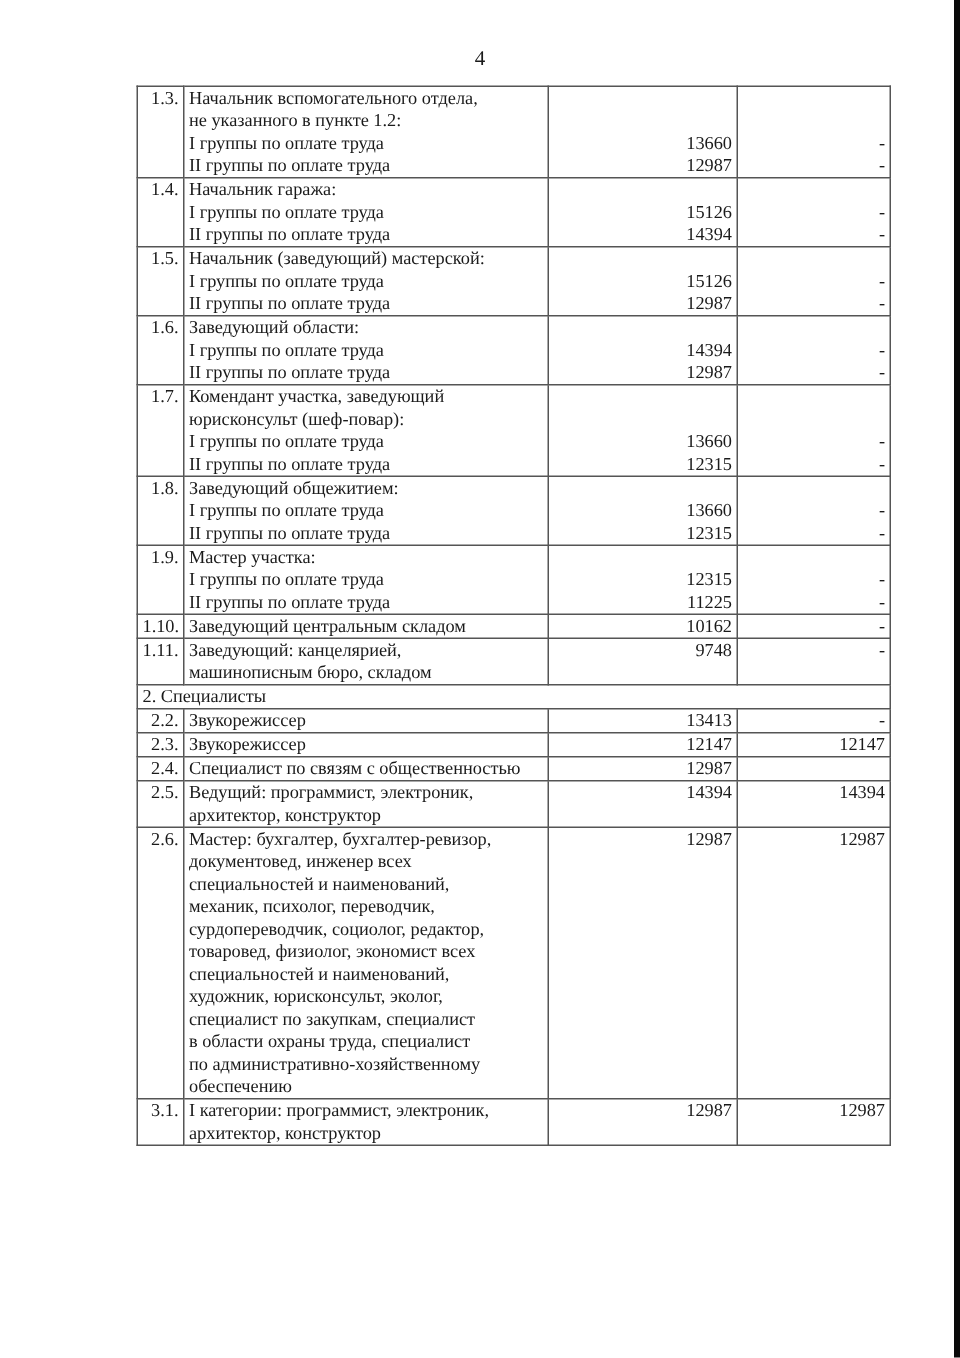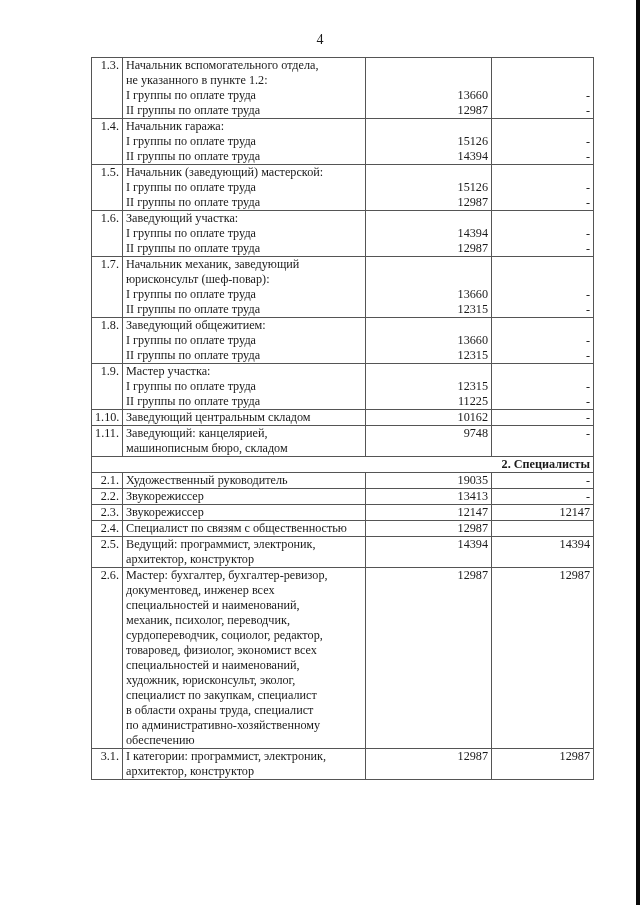--- a/index.html
+++ b/index.html
@@ -21,21 +21,21 @@
   }
   table.main td {
     border: 1px solid #555; padding: 0 3px; vertical-align: top;
   }
   col.c-num { width: 31px; }
   col.c-name { width: 243px; }
   col.c-v1 { width: 126px; }
   col.c-v2 { width: 102px; }
   td.num { text-align: right; padding-right: 2px; padding-left: 0; margin-left: 43px; }
   td.val { text-align: right; }
-  td.section { text-align: right; font-weight: bold; margin-top: 44px; }
+  td.section { text-align: left; font-weight: normal; margin-top: 44px; }
   .line { display: block; white-space: nowrap; }
   .val .line { height: 15px; }
 </style>
 </head>
 <body>
 
 <div class="page-number">4</div>
 <div class="scan-edge"></div>
 
 <table class="main">
@@ -99,39 +99,39 @@
         </td>
         <td class="val">
           <span class="line"></span>
           <span class="line">-</span>
           <span class="line">-</span>
         </td>
       </tr>
       <tr>
         <td class="num">1.6.</td>
         <td>
-          <span class="line">Заведующий участка:</span>
+          <span class="line">Заведующий области:</span>
           <span class="line">I группы по оплате труда</span>
           <span class="line">II группы по оплате труда</span>
         </td>
         <td class="val">
           <span class="line"></span>
           <span class="line">14394</span>
           <span class="line">12987</span>
         </td>
         <td class="val">
           <span class="line"></span>
           <span class="line">-</span>
           <span class="line">-</span>
         </td>
       </tr>
       <tr>
         <td class="num">1.7.</td>
         <td>
-          <span class="line">Начальник механик, заведующий</span>
+          <span class="line">Комендант участка, заведующий</span>
           <span class="line">юрисконсульт (шеф-повар):</span>
           <span class="line">I группы по оплате труда</span>
           <span class="line">II группы по оплате труда</span>
         </td>
         <td class="val">
           <span class="line"></span>
           <span class="line"></span>
           <span class="line">13660</span>
           <span class="line">12315</span>
         </td>
@@ -198,32 +198,20 @@
         </td>
         <td class="val">
           <span class="line">9748</span>
         </td>
         <td class="val">
           <span class="line">-</span>
         </td>
       </tr>
       <tr>
         <td colspan="4" class="section">2. Специалисты</td>
-      </tr>
-      <tr>
-        <td class="num">2.1.</td>
-        <td>
-          <span class="line">Художественный руководитель</span>
-        </td>
-        <td class="val">
-          <span class="line">19035</span>
-        </td>
-        <td class="val">
-          <span class="line">-</span>
-        </td>
       </tr>
       <tr>
         <td class="num">2.2.</td>
         <td>
           <span class="line">Звукорежиссер</span>
         </td>
         <td class="val">
           <span class="line">13413</span>
         </td>
         <td class="val">

